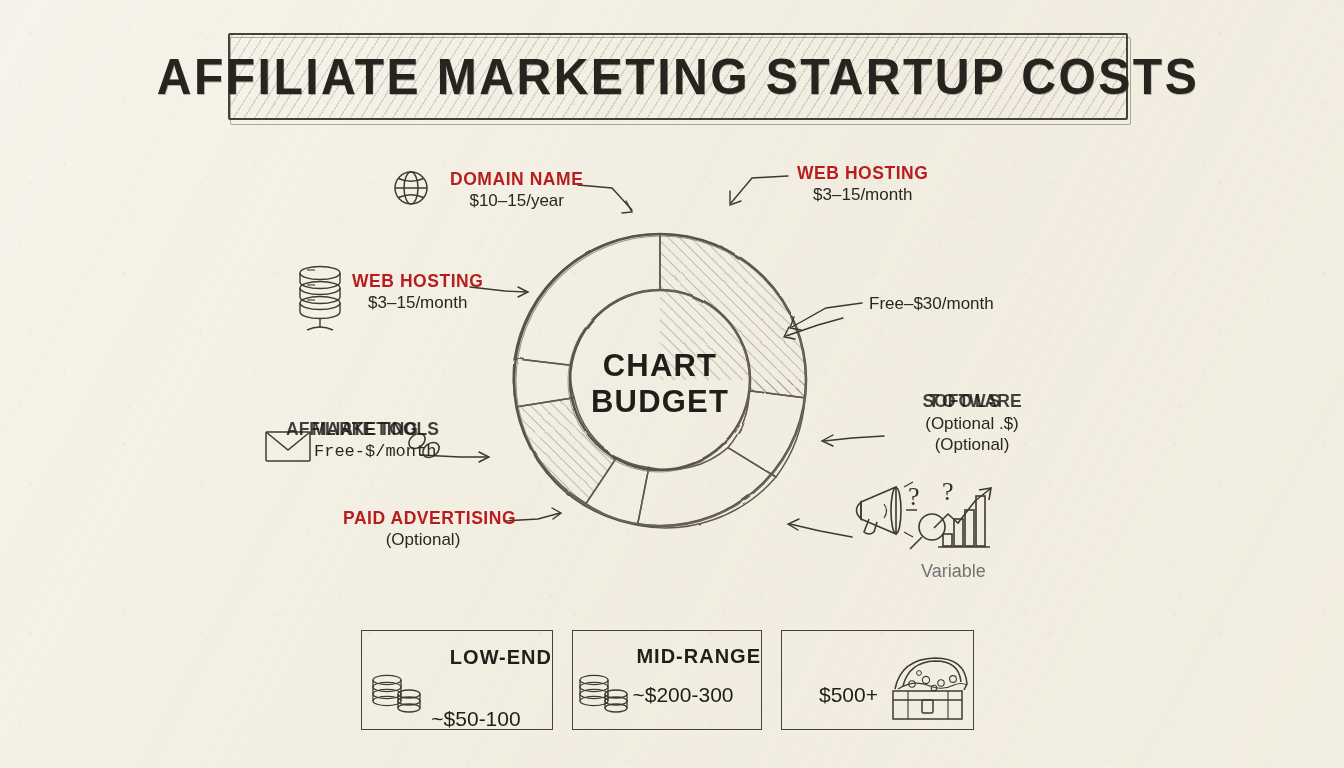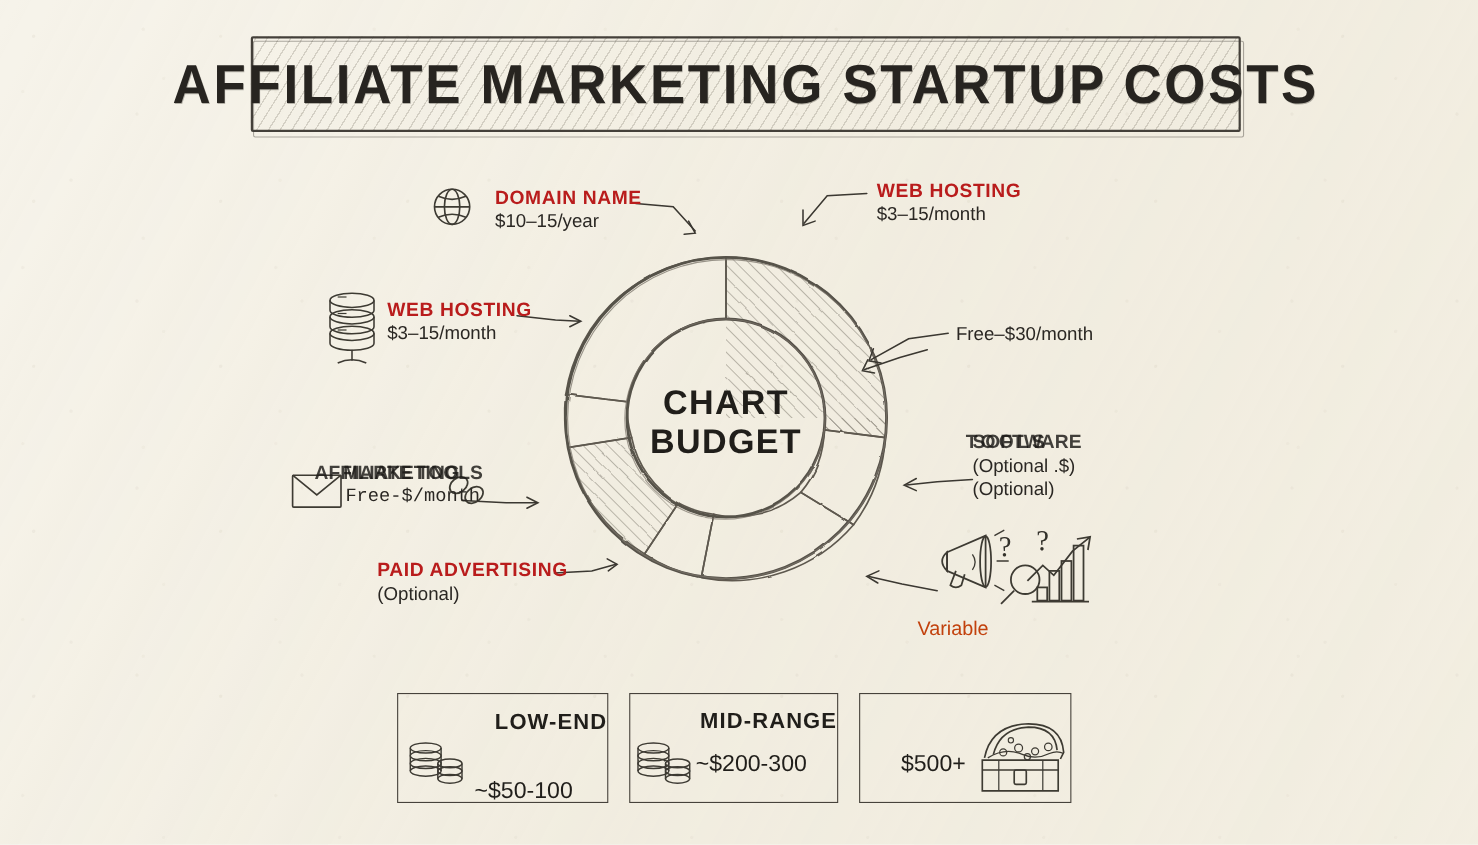--- a/index.html
+++ b/index.html
@@ -56,21 +56,21 @@
   .lbl{ position:absolute; z-index:4; }
   .lbl .l1{
     font-family:"Liberation Sans Narrow","Liberation Sans", sans-serif;
     font-weight:bold; font-size:17.5px; letter-spacing:.55px; color:#b91c1c;
     white-space:nowrap; line-height:1.12;
   }
   .lbl .l2{
     font-family:"Liberation Sans", sans-serif;
     font-size:17px; color:#2a2723; white-space:nowrap; line-height:1.25;
   }
-  .ctr{ }
+  .ctr{ text-align:center; }
 
   
   .smudge{ position:relative; }
   .smudge > .o{
     position:absolute; left:0; top:0; width:100%;
     opacity:.82; color:#1b1916;
   }
 
   
   #donut-center-text{
@@ -98,22 +98,22 @@
   #tier-mid  { left:572px; top:630px; width:190px; height:100px; }
   #tier-high { left:781px; top:630px; width:193px; height:100px; }
 
   #tier-low  .tier-title{ top:15px; }
   #tier-low  .tier-amount{ top:52px; left:38px;margin-top:24px; }
   #tier-mid  .tier-amount{ top:52px; left:32px; }
   #tier-high .tier-title{ left:-48px; }
   #tier-high .tier-amount{ left:-58px; top:52px; }
 
   #variable-caption{
-    position:absolute; left:834px; top:561px; z-index:4;
-    font-family:"Liberation Sans", sans-serif; font-size:18px; color:#c2410c;
+    position:absolute; left:921px; top:561px; z-index:4;
+    font-family:"Liberation Sans", sans-serif; font-size:18px; color:#737373;
   }
 </style>
 </head>
 <body>
 
 <div id="paper-grain"></div>
 
 <svg id="canvas" width="1344" height="768" viewBox="0 0 1344 768">
   <defs>
     <pattern id="hatch" width="8" height="8" patternTransform="rotate(-45)" patternUnits="userSpaceOnUse">

